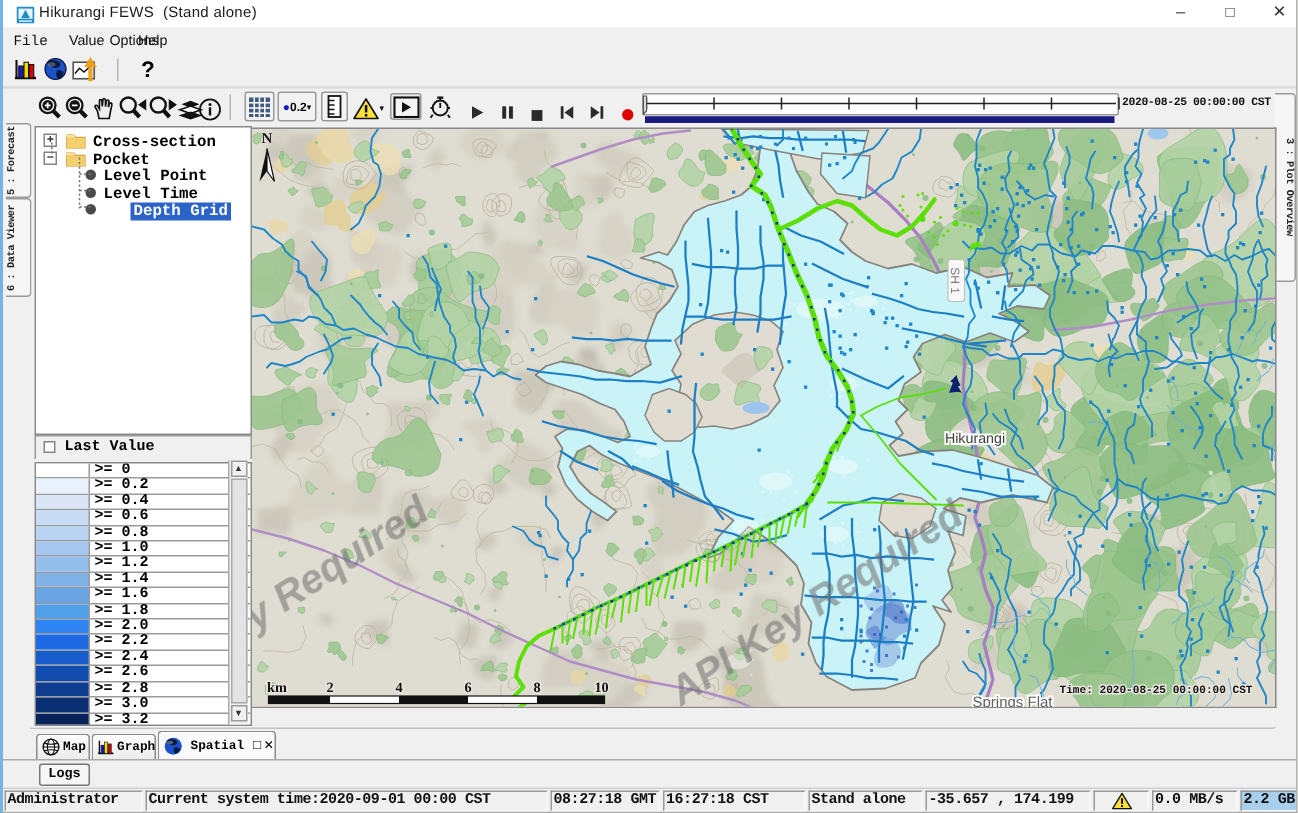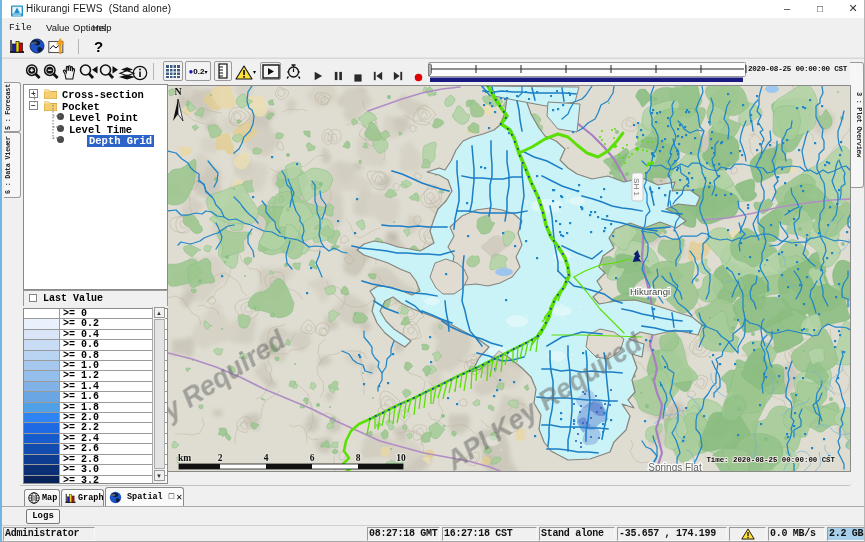--- a/index.html
+++ b/index.html
@@ -2004,20 +2004,21 @@
     <span style="margin-left:3px;">Spatial</span>
   <span style="font-size:9px;margin-left:4px;">□</span>
     <span style="font-size:10px;">✕</span>
   </div>
 <div class="abs" style="left:0;top:506px;width:863px;height:2px;border-top:1px solid #aaa;"></div>
 <div class="abs" style="left:18px;top:483px;width:831px;height:3px;border-bottom:1px solid #c2c2c2;border-radius:0 0 3px 0;"></div>
 <div class="abs" id="logsbtn">Logs</div>
 
 <div class="abs" id="statusbar">
   <span class="sfield" style="left:1px;width:92px;">Administrator</span>
+  <span class="sfield" style="left:95px;width:268px;">Current system time:2020-09-01 00:00 CST</span>
   <span class="sfield" style="left:365px;width:73px;">08:27:18 GMT</span>
   <span class="sfield" style="left:440px;width:95px;">16:27:18 CST</span>
   <span class="sfield" style="left:537px;width:76px;">Stand alone</span>
   <span class="sfield" style="left:615px;width:110px;">-35.657 , 174.199</span>
   <span class="sfield" style="left:727px;width:37px;text-align:center;"><svg width="14" height="12" viewBox="0 0 18 15">
         <path d="M9,1 L17,14 L1,14 Z" fill="#ffe13a" stroke="#111" stroke-width="1.2" stroke-linejoin="round"></path>
         <rect x="8.2" y="5" width="1.7" height="5" fill="#111"></rect>
         <rect x="8.2" y="11" width="1.7" height="1.7" fill="#111"></rect>
       </svg></span>
   <span class="sfield" style="left:766px;width:57px;">0.0 MB/s</span>

